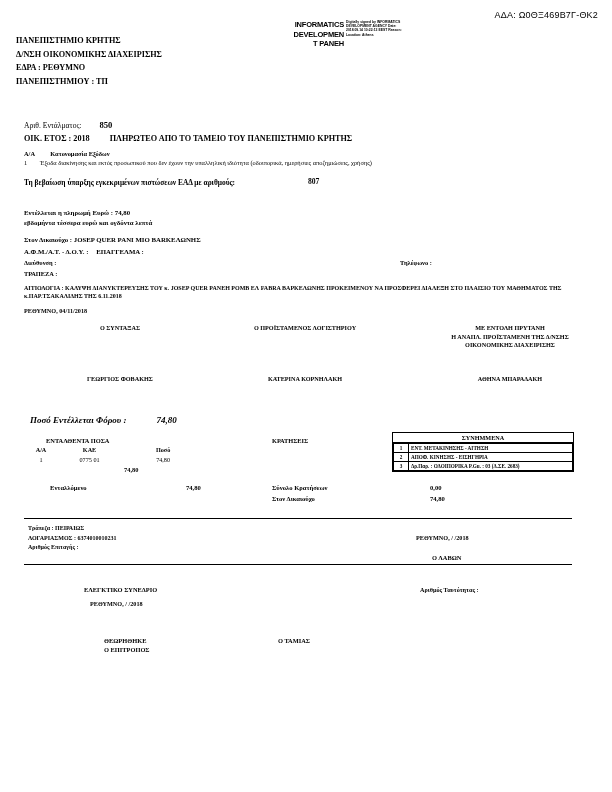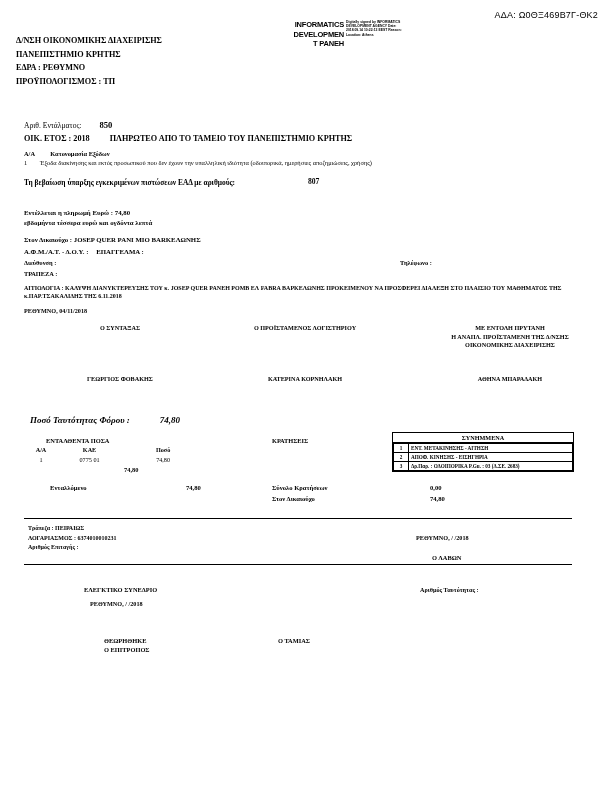--- a/index.html
+++ b/index.html
@@ -307,24 +307,24 @@
     </span><span id="logo-greek">Digitally signed by
 INFORMATICS
 DEVELOPMENT AGENCY
 Date: 2018.09.14 10:22:13
 EEST
 Reason:
 Location: Athens</span>
   </div>
 
   <div class="abs" id="org-block">
+    <span class="l">ΠΑΝΕΠΙΣΤΗΜΙΟ ΚΡΗΤΗΣ</span>
     <span class="l">Δ/ΝΣΗ ΟΙΚΟΝΟΜΙΚΗΣ ΔΙΑΧΕΙΡΙΣΗΣ</span>
-    <span class="l">ΠΑΝΕΠΙΣΤΗΜΙΟ ΚΡΗΤΗΣ</span>
     <span class="l">ΕΔΡΑ : ΡΕΘΥΜΝΟ</span>
-    <span class="l">ΠΡΟΫΠΟΛΟΓΙΣΜΟΣ  :  ΤΠ</span>
+    <span class="l">ΠΑΝΕΠΙΣΤΗΜΙΟΥ  :  ΤΠ</span>
   </div>
 
   <div class="abs" id="doc-num-row">
     <span class="label">Αριθ. Εντάλματος:</span>
     <span class="value">850</span>
   </div>
 
   <div class="abs" id="fiscal-line">
     <span>ΟΙΚ. ΕΤΟΣ : 2018</span><span class="sep"></span><span>ΠΛΗΡΩΤΕΟ ΑΠΟ ΤΟ ΤΑΜΕΙΟ ΤΟΥ ΠΑΝΕΠΙΣΤΗΜΙΟ ΚΡΗΤΗΣ</span>
   </div>
@@ -370,21 +370,21 @@
     <div>ΟΙΚΟΝΟΜΙΚΗΣ ΔΙΑΧΕΙΡΙΣΗΣ</div>
   </div>
 
   <div class="abs" id="sig-names">
     <span class="n sigA">ΓΕΩΡΓΙΟΣ ΦΟΒΑΚΗΣ</span>
     <span class="n sigB">ΚΑΤΕΡΙΝΑ ΚΟΡΝΗΛΑΚΗ</span>
     <span class="n sigC">ΑΘΗΝΑ ΜΠΑΡΑΔΑΚΗ</span>
   </div>
 
   <div class="abs" id="tax-line">
-    <span>Ποσό Ταυτότητας Φόρου :</span><span class="val">74,80</span>
+    <span>Ποσό Εντέλλεται Φόρου :</span><span class="val">74,80</span>
   </div>
 
   <div class="abs" id="tbl-head-left">ΕΝΤΑΛΘΕΝΤΑ ΠΟΣΑ</div>
   <div class="abs" id="tbl-head-mid">ΚΡΑΤΗΣΕΙΣ</div>
 
   <div class="abs" id="tbl-cols">
     <span class="cw1">Α/Α</span>
     <span class="cw2">ΚΑΕ</span>
     <span class="cw3">Ποσό</span>
   </div>

